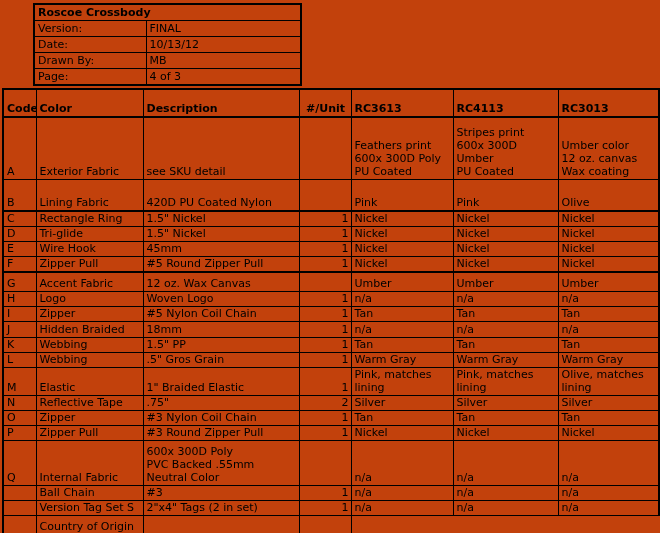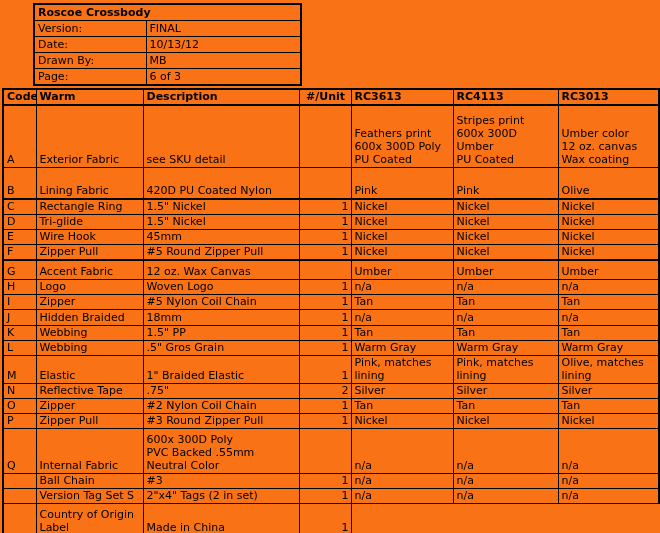--- a/index.html
+++ b/index.html
@@ -12,21 +12,21 @@
     height: 533px;
     font-family: "DejaVu Sans", "Liberation Sans", sans-serif;
     font-size: 11px;
     color: #000000;
   }
   .page {
     position: relative;
     width: 660px;
     height: 533px;
     overflow: hidden;
-    background: #f97316;
+    background: #c2410c;
   }
   table {
     border-collapse: collapse;
     table-layout: fixed;
   }
   td, th {
     vertical-align: bottom;
     text-align: left;
     padding: 0 2px 1px 3px;
     overflow: hidden;
@@ -56,21 +56,21 @@
     position: absolute;
     left: 2px;
     top: 88px;
     width: 656px;
   }
   .bom-table th,
   .bom-table td {
     border: 1px solid #000;
   }
   .bom-table thead tr {
-    height: 16px;
+    height: 28px;
   }
   .bom-table thead th {
     font-weight: bold;
     white-space: nowrap;
     border-top: 2px solid #000;
     border-bottom: 2px solid #000;
   }
   .bom-table td {
     white-space: pre-line;
   }
@@ -125,39 +125,39 @@
     <tr>
       <td>Date:</td>
       <td>10/13/12</td>
     </tr>
     <tr>
       <td>Drawn By:</td>
       <td>MB</td>
     </tr>
     <tr>
       <td>Page:</td>
-      <td>6 of 3</td>
+      <td>4 of 3</td>
     </tr>
   </tbody>
     </table>
 
   <table class="bom-table">
     <colgroup>
       <col style="width:33px">
       <col style="width:107px">
       <col style="width:156px">
       <col style="width:52px">
       <col style="width:102px">
       <col style="width:105px">
       <col style="width:101px">
     </colgroup>
     <thead>
       <tr>
         <th>Code</th>
-        <th>Warm</th>
+        <th>Color</th>
         <th>Description</th>
         <th class="unit-col">#/Unit</th>
         <th>RC3613</th>
         <th>RC4113</th>
         <th>RC3013</th>
       </tr>
     </thead>
     <tbody>
         <tr style="height: 62px;">
           <td>A</td>
@@ -290,21 +290,21 @@
           <td class="part-cell">Reflective Tape</td>
           <td>.75"</td>
           <td class="num">2</td>
           <td>Silver</td>
           <td>Silver</td>
           <td>Silver</td>
         </tr>
         <tr style="height: 15px;">
           <td>O</td>
           <td class="part-cell">Zipper</td>
-          <td>#2 Nylon Coil Chain</td>
+          <td>#3 Nylon Coil Chain</td>
           <td class="num">1</td>
           <td>Tan</td>
           <td>Tan</td>
           <td>Tan</td>
         </tr>
         <tr style="height: 15px;">
           <td>P</td>
           <td class="part-cell">Zipper Pull</td>
           <td>#3 Round Zipper Pull</td>
           <td class="num">1</td>

